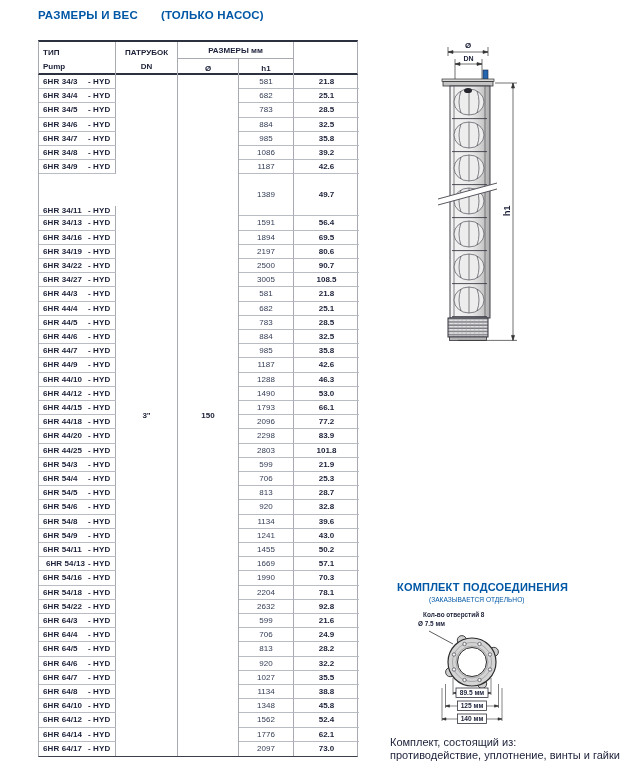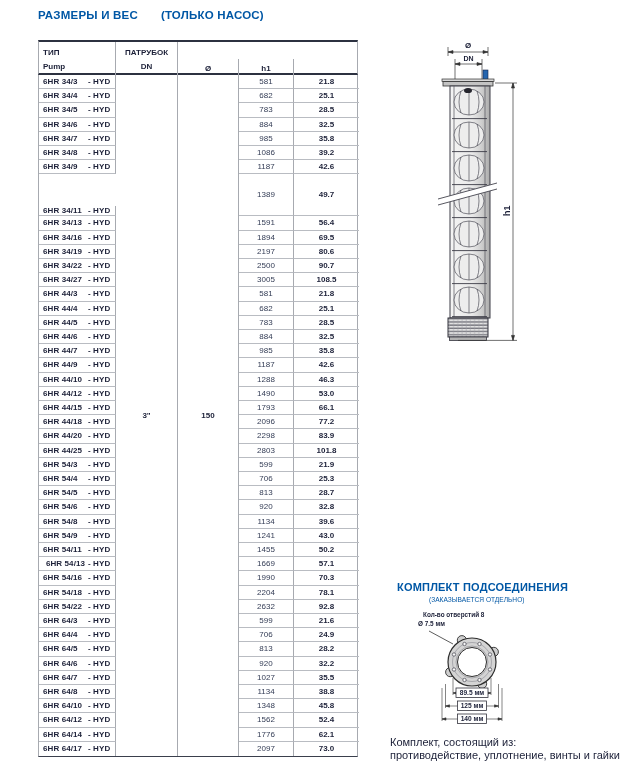--- a/index.html
+++ b/index.html
@@ -73,20 +73,23 @@
 </div>
 
 <div class="tbl-header">
   <div class="hc hc-type">
     <span>ТИП</span>
     <span>Pump</span>
   </div>
   <div class="hc hc-dn">
     <span>ПАТРУБОК</span>
     <span>DN</span>
+  </div>
+  <div class="hc hc-dims">
+    <span>РАЗМЕРЫ мм</span>
   </div>
   <div class="hc hc-d">
     <span>Ø</span>
   </div>
   <div class="hc hc-h1">
     <span>h1</span>
   </div>
 </div>
 
 <div class="tbl-body">

